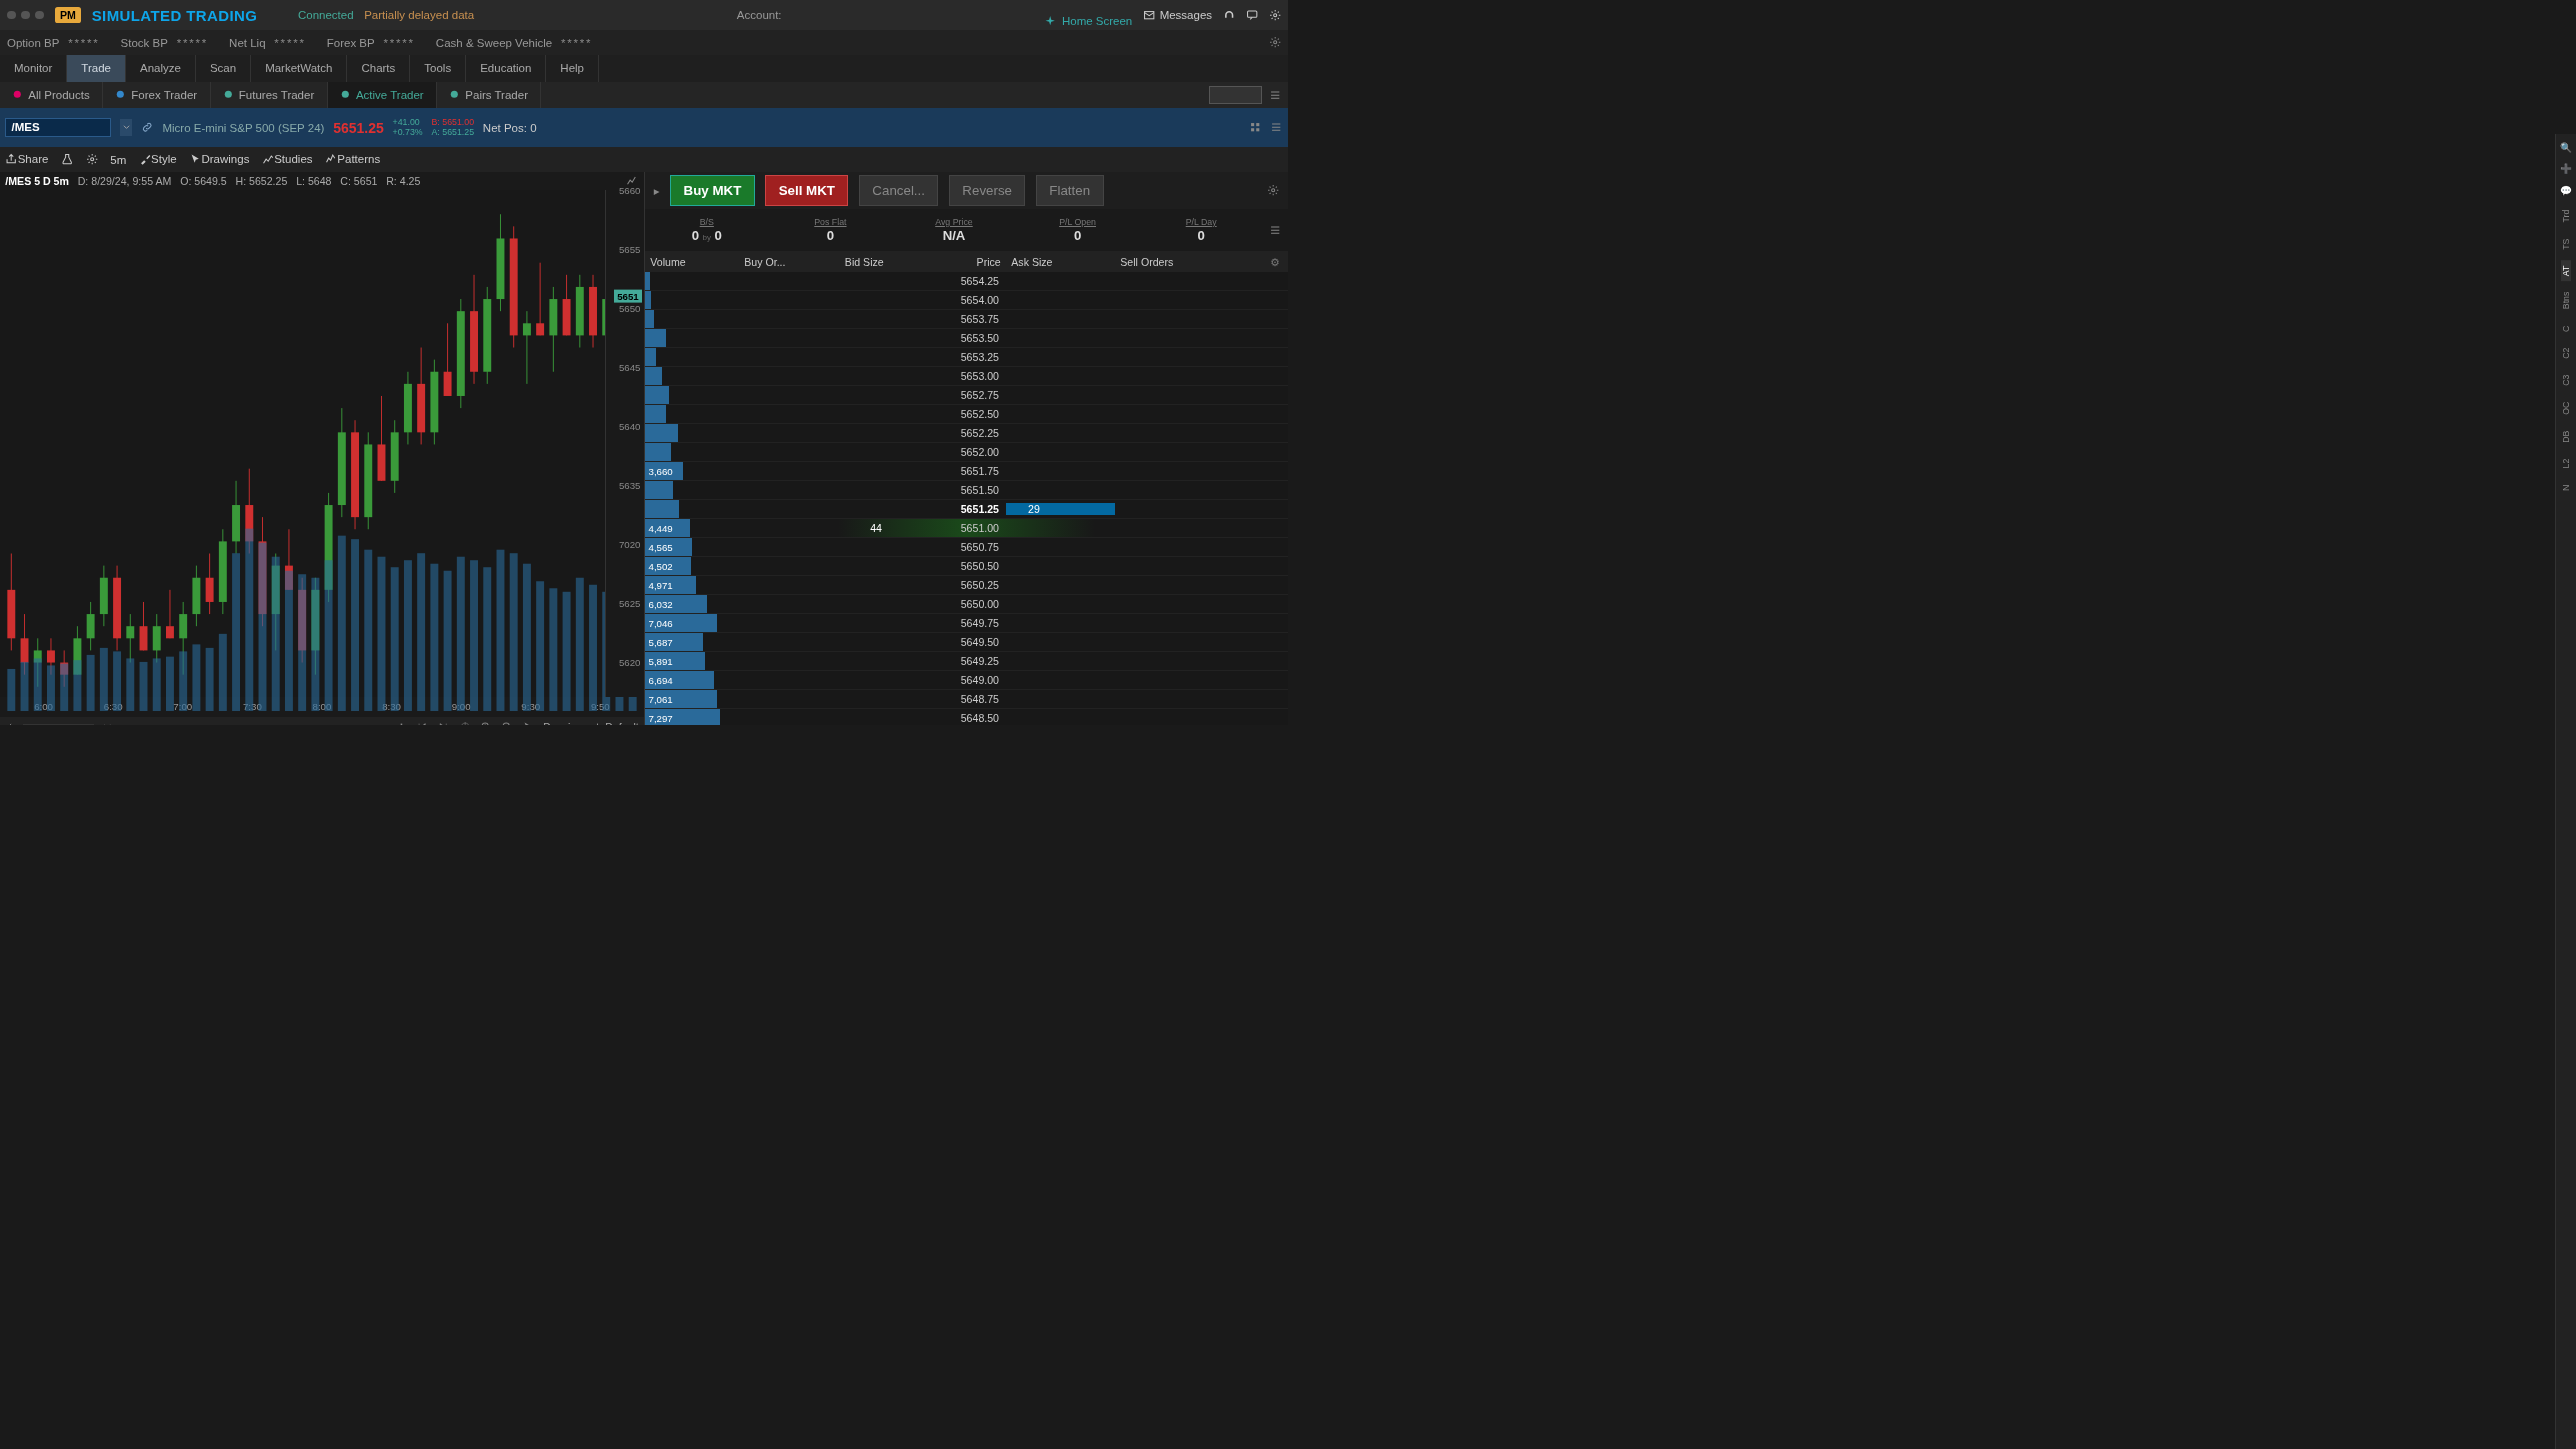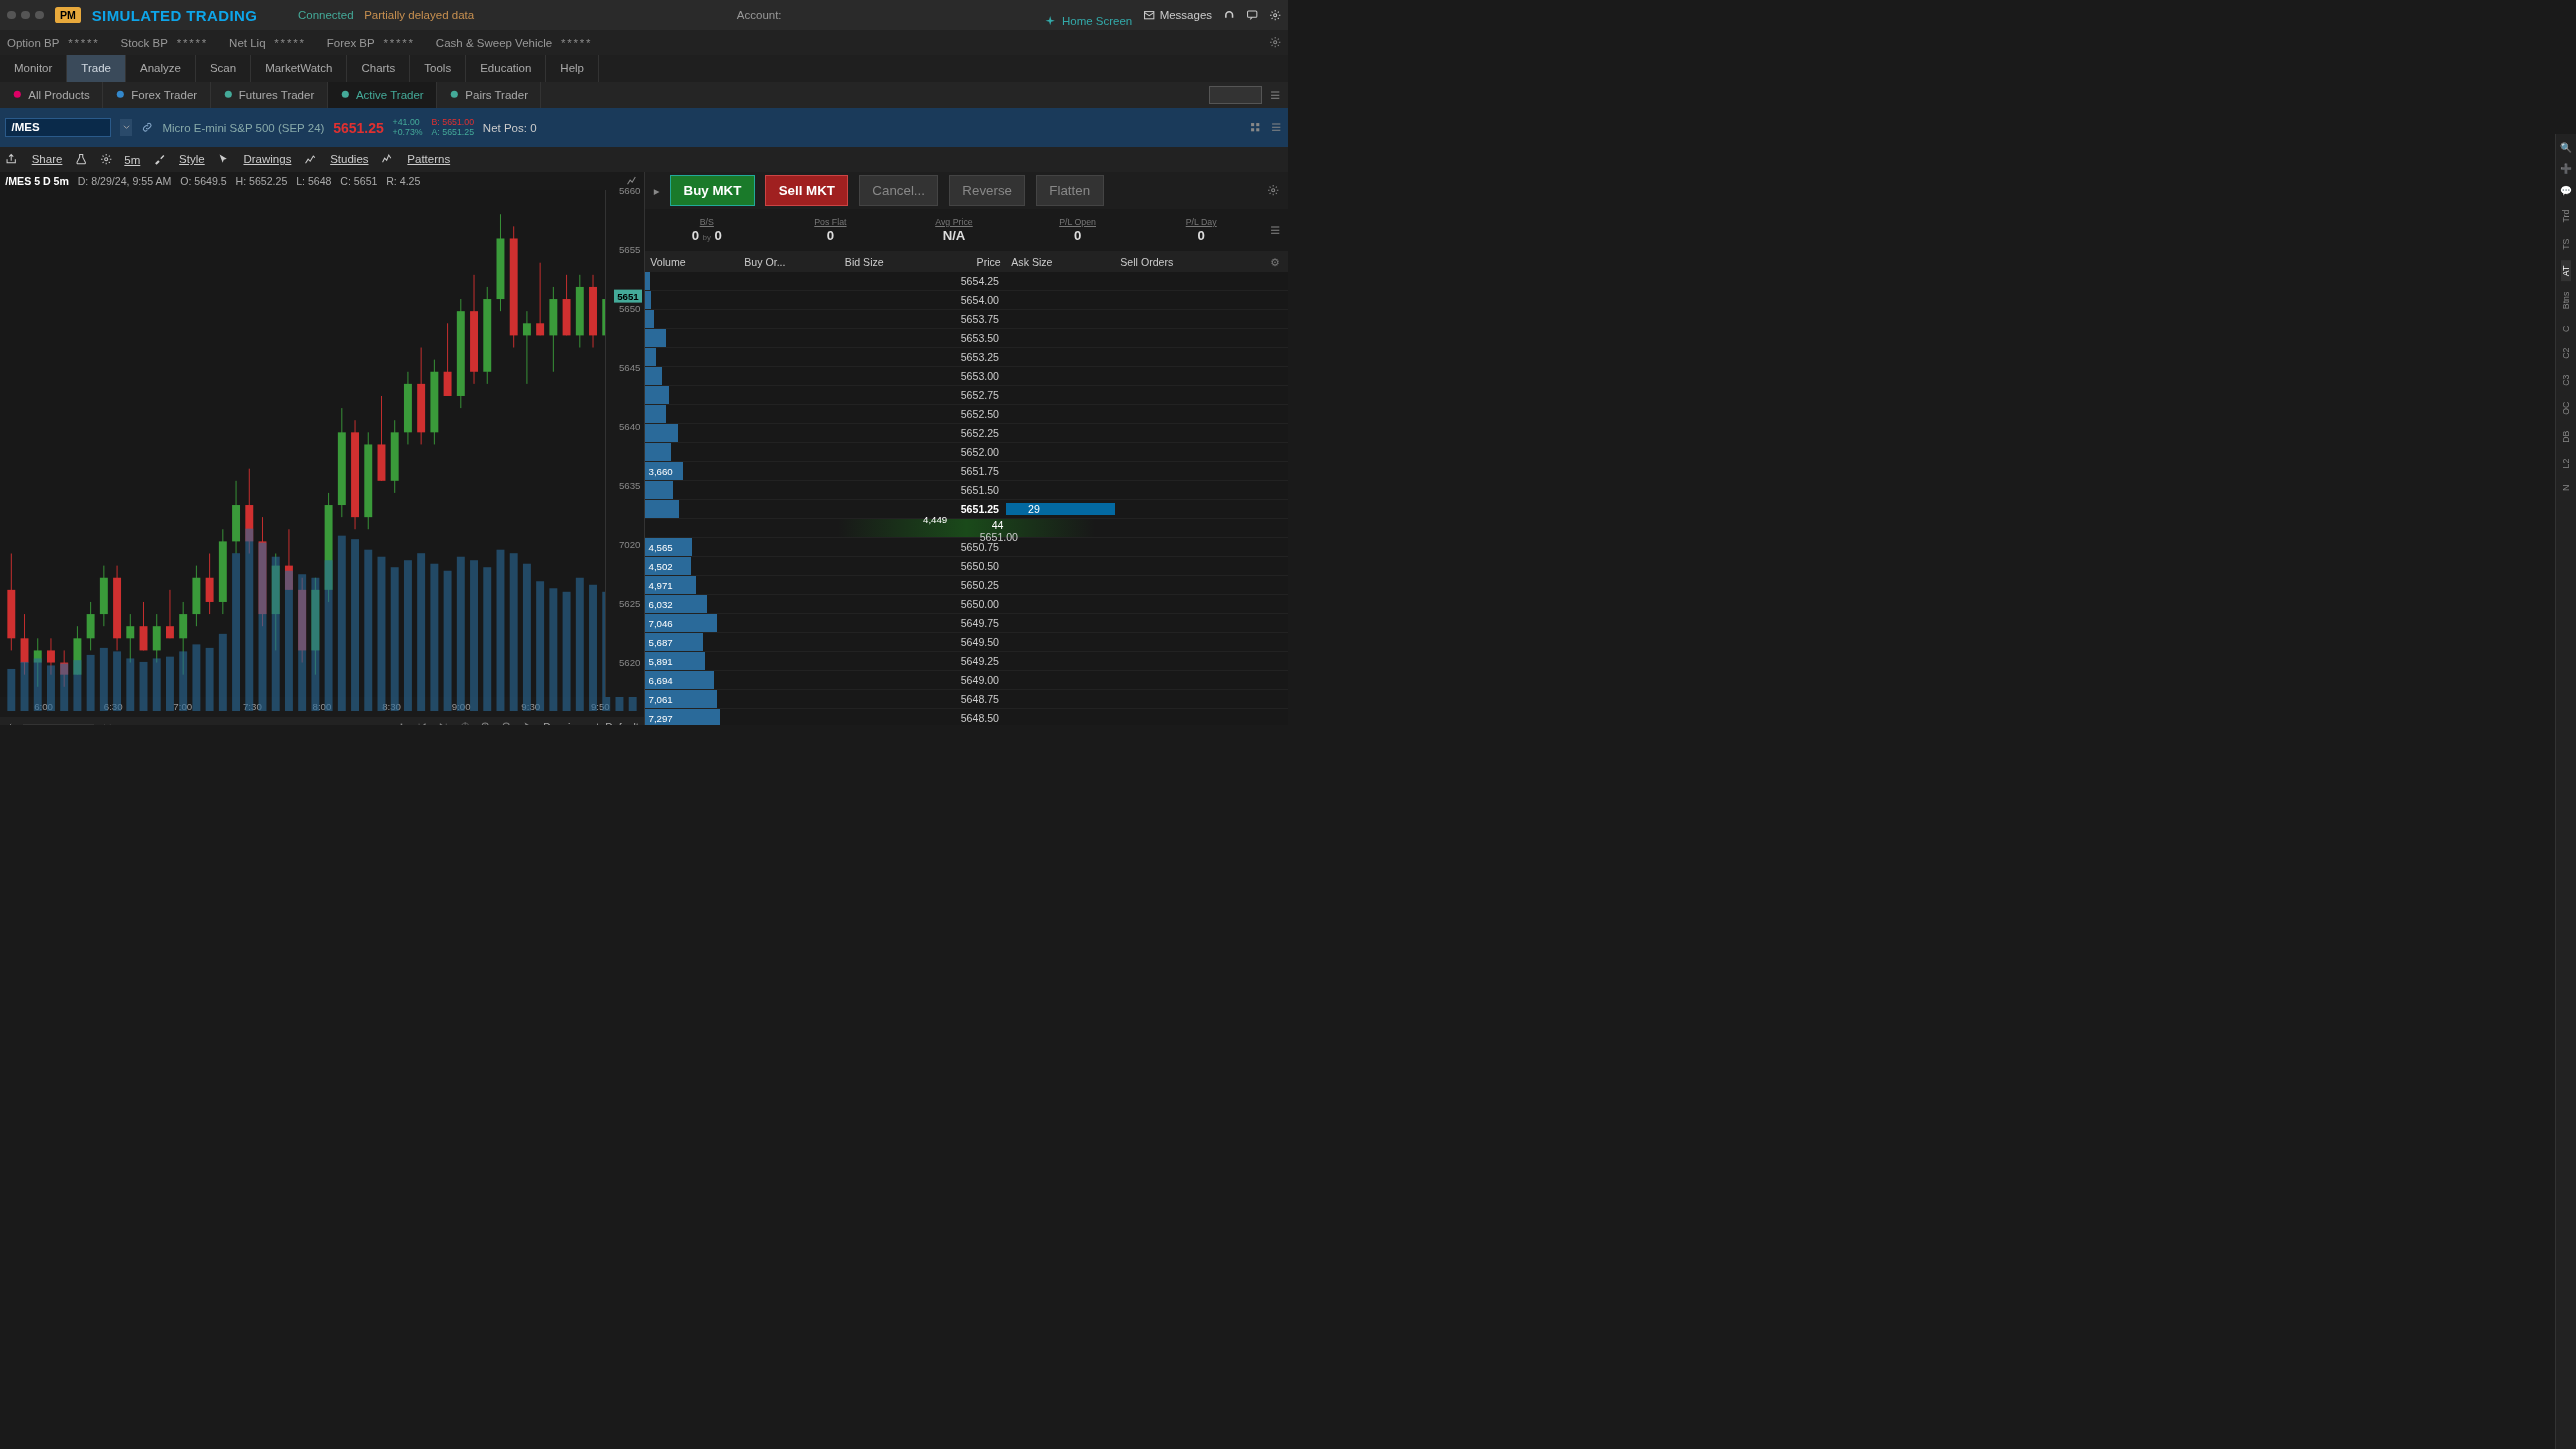--- a/index.html
+++ b/index.html
@@ -45,21 +45,21 @@
 .sym-price { color: #e03030; font-weight: bold; font-size: 14px; }
 .sym-change { font-size: 8.8px; line-height: 9.7px; }
 .sym-change-g { color: #4a9; }
 .sym-ba { font-size: 8.8px; line-height: 9.7px; }
 .sym-bid { color: #e03030; }
 .sym-ask { color: #4a9; }
 .netpos { color: #ccc; }
 
 
 .charttb { height: 25px; background: #222; display: flex; align-items: center; padding: 0 5.3px; gap: 12.4px; }
-.tb-btn { display: flex; gap: 14px; color: #ccc; cursor: pointer; text-decoration: underline; }
+.tb-btn { display: flex; gap: 0; color: #ccc; cursor: pointer; }
 
 
 .content { display: flex; height: calc(725px - 30px - 25px - 26.5px - 26.5px - 26.5px - 25px); }
 
 .chart-panel { width: 644px; display: flex; flex-direction: column; background: #181818; position: relative; }
 .chart-ohlc { height: 17.7px; background: #1a1a1a; display: flex; align-items: center; padding: 0 5.3px; gap: 8.8px; font-size: 10.6px; color: #aaa; }
 .ohlc-sym { color: #fff; font-weight: bold; }
 .chart-body { flex: 1; position: relative; }
 .chart-svg { position: absolute; inset: 0; }
 .chart-xaxis { height: 19.4px; background: #1a1a1a; display: flex; align-items: center; padding: 0 8.8px; font-size: 9.7px; color: #999; justify-content: space-around; }
@@ -101,21 +101,21 @@
 .dom-row { height: 19px; display: flex; align-items: center; font-size: 10.6px; border-bottom: 0.9px solid #222; }
 .dr-vol { width: 94px; position: relative; height: 100%; }
 .dr-vol-bar { position: absolute; left: 0; top: 0; bottom: 0; background: #2a6a9a; }
 .dr-vol-txt { position: absolute; left: 3.5px; top: 50%; transform: translateY(-50%); color: #fff; font-size: 9.7px; z-index: 2; }
 .dr-buy { width: 62px; }
 .dr-bid { width: 88px; text-align: right; padding-right: 7px; color: #fff; }
 .dr-price { width: 117px; text-align: right; padding-right: 7px; color: #ccc; }
 .dr-price.current { color: #fff; font-weight: bold; }
 .dr-ask { width: 109px; padding-left: 7px; color: #fff; }
 .dr-sell { flex: 1; }
-.row-bid-hl { background: linear-gradient(90deg, transparent 30%, #1a4a1a 50%, transparent 70%); flex-direction: column; }
+.row-bid-hl { background: linear-gradient(90deg, transparent 30%, #1a4a1a 50%, transparent 70%); }
 .row-ask-hl .dr-ask-cell { background: #0369a1; height: 100%; display: flex; align-items: center; padding-left: 22px; }
 .ask-tint { background: rgba(160,32,32,0.06); }
 
 
 .siderail { position: absolute; right: 0; top: 134px; bottom: 0; width: 21px; background: #222; display: flex; flex-direction: column; align-items: center; gap: 5.3px; padding-top: 5.3px; border-left: 0.9px solid #333; z-index: 10; }
 .rail-item { writing-mode: vertical-rl; transform: rotate(180deg); font-size: 8.8px; color: #888; padding: 5.3px 0; cursor: pointer; }
 .rail-item.active { color: #fff; background: #333; }
 .rail-icon { font-size: 9.7px; color: #777; cursor: pointer; padding: 2.6px 0; }
 
 .icon-svg { width: 12.4px; height: 12.4px; fill: currentColor; }

